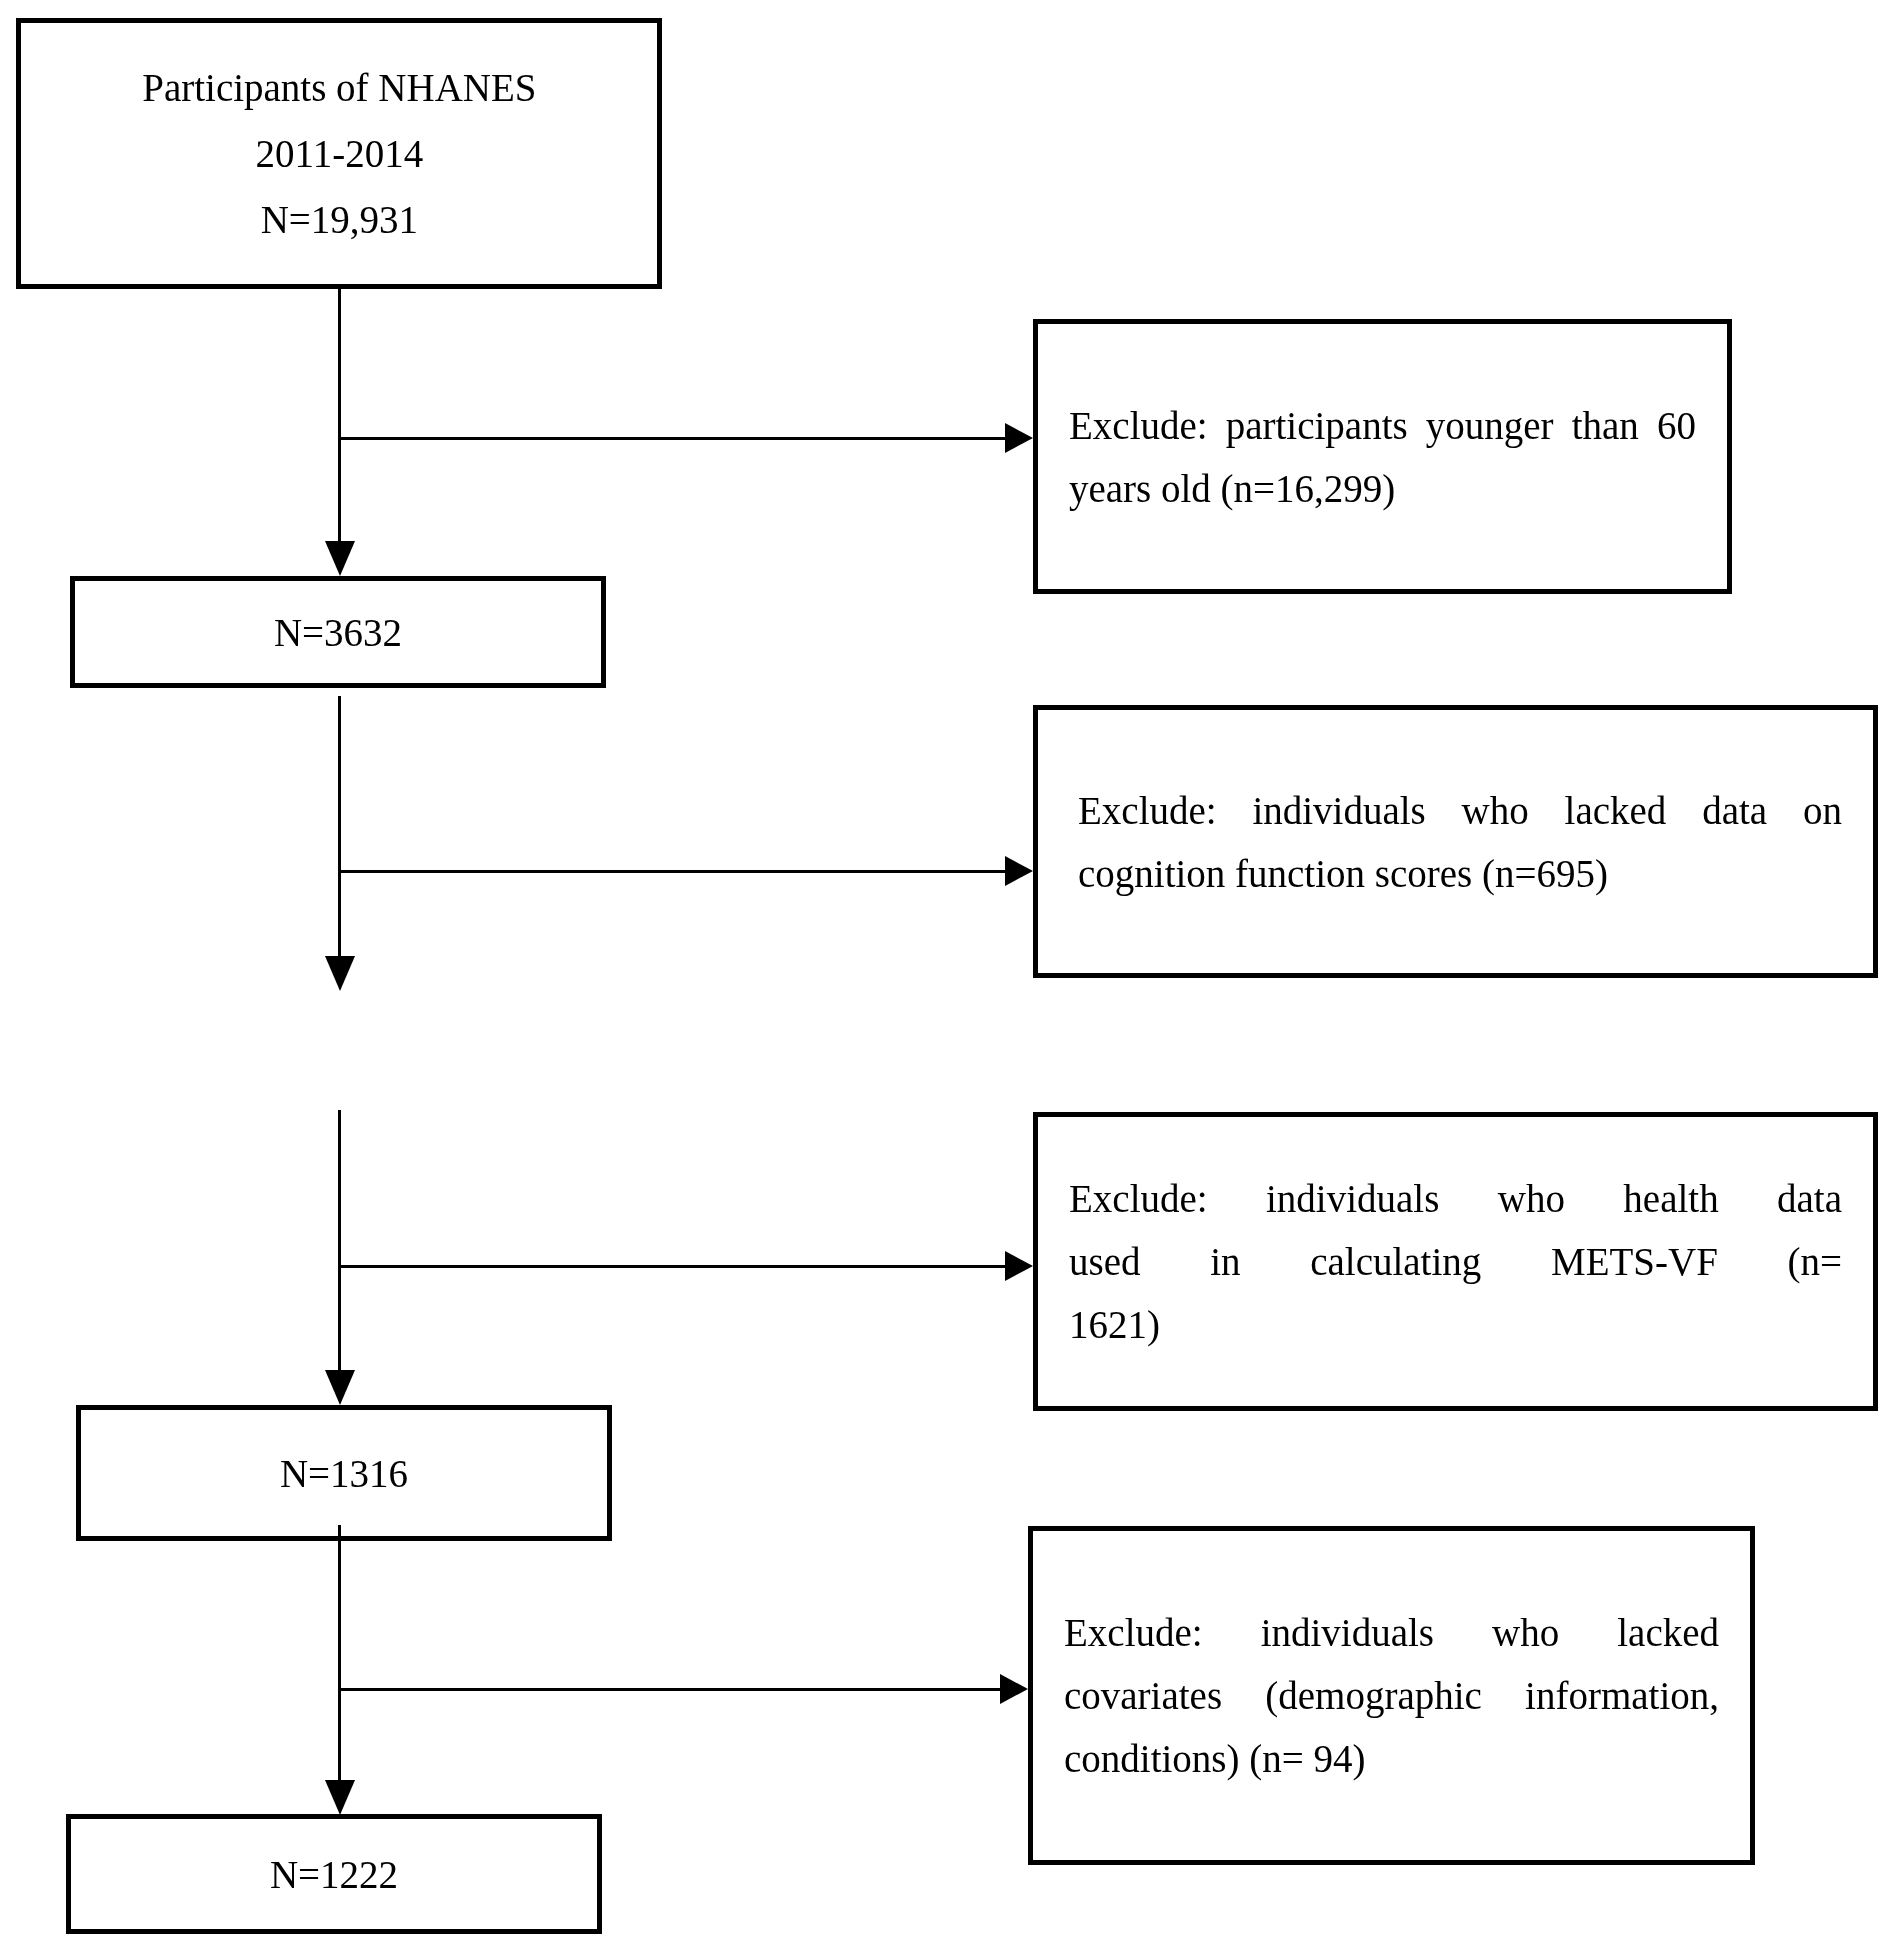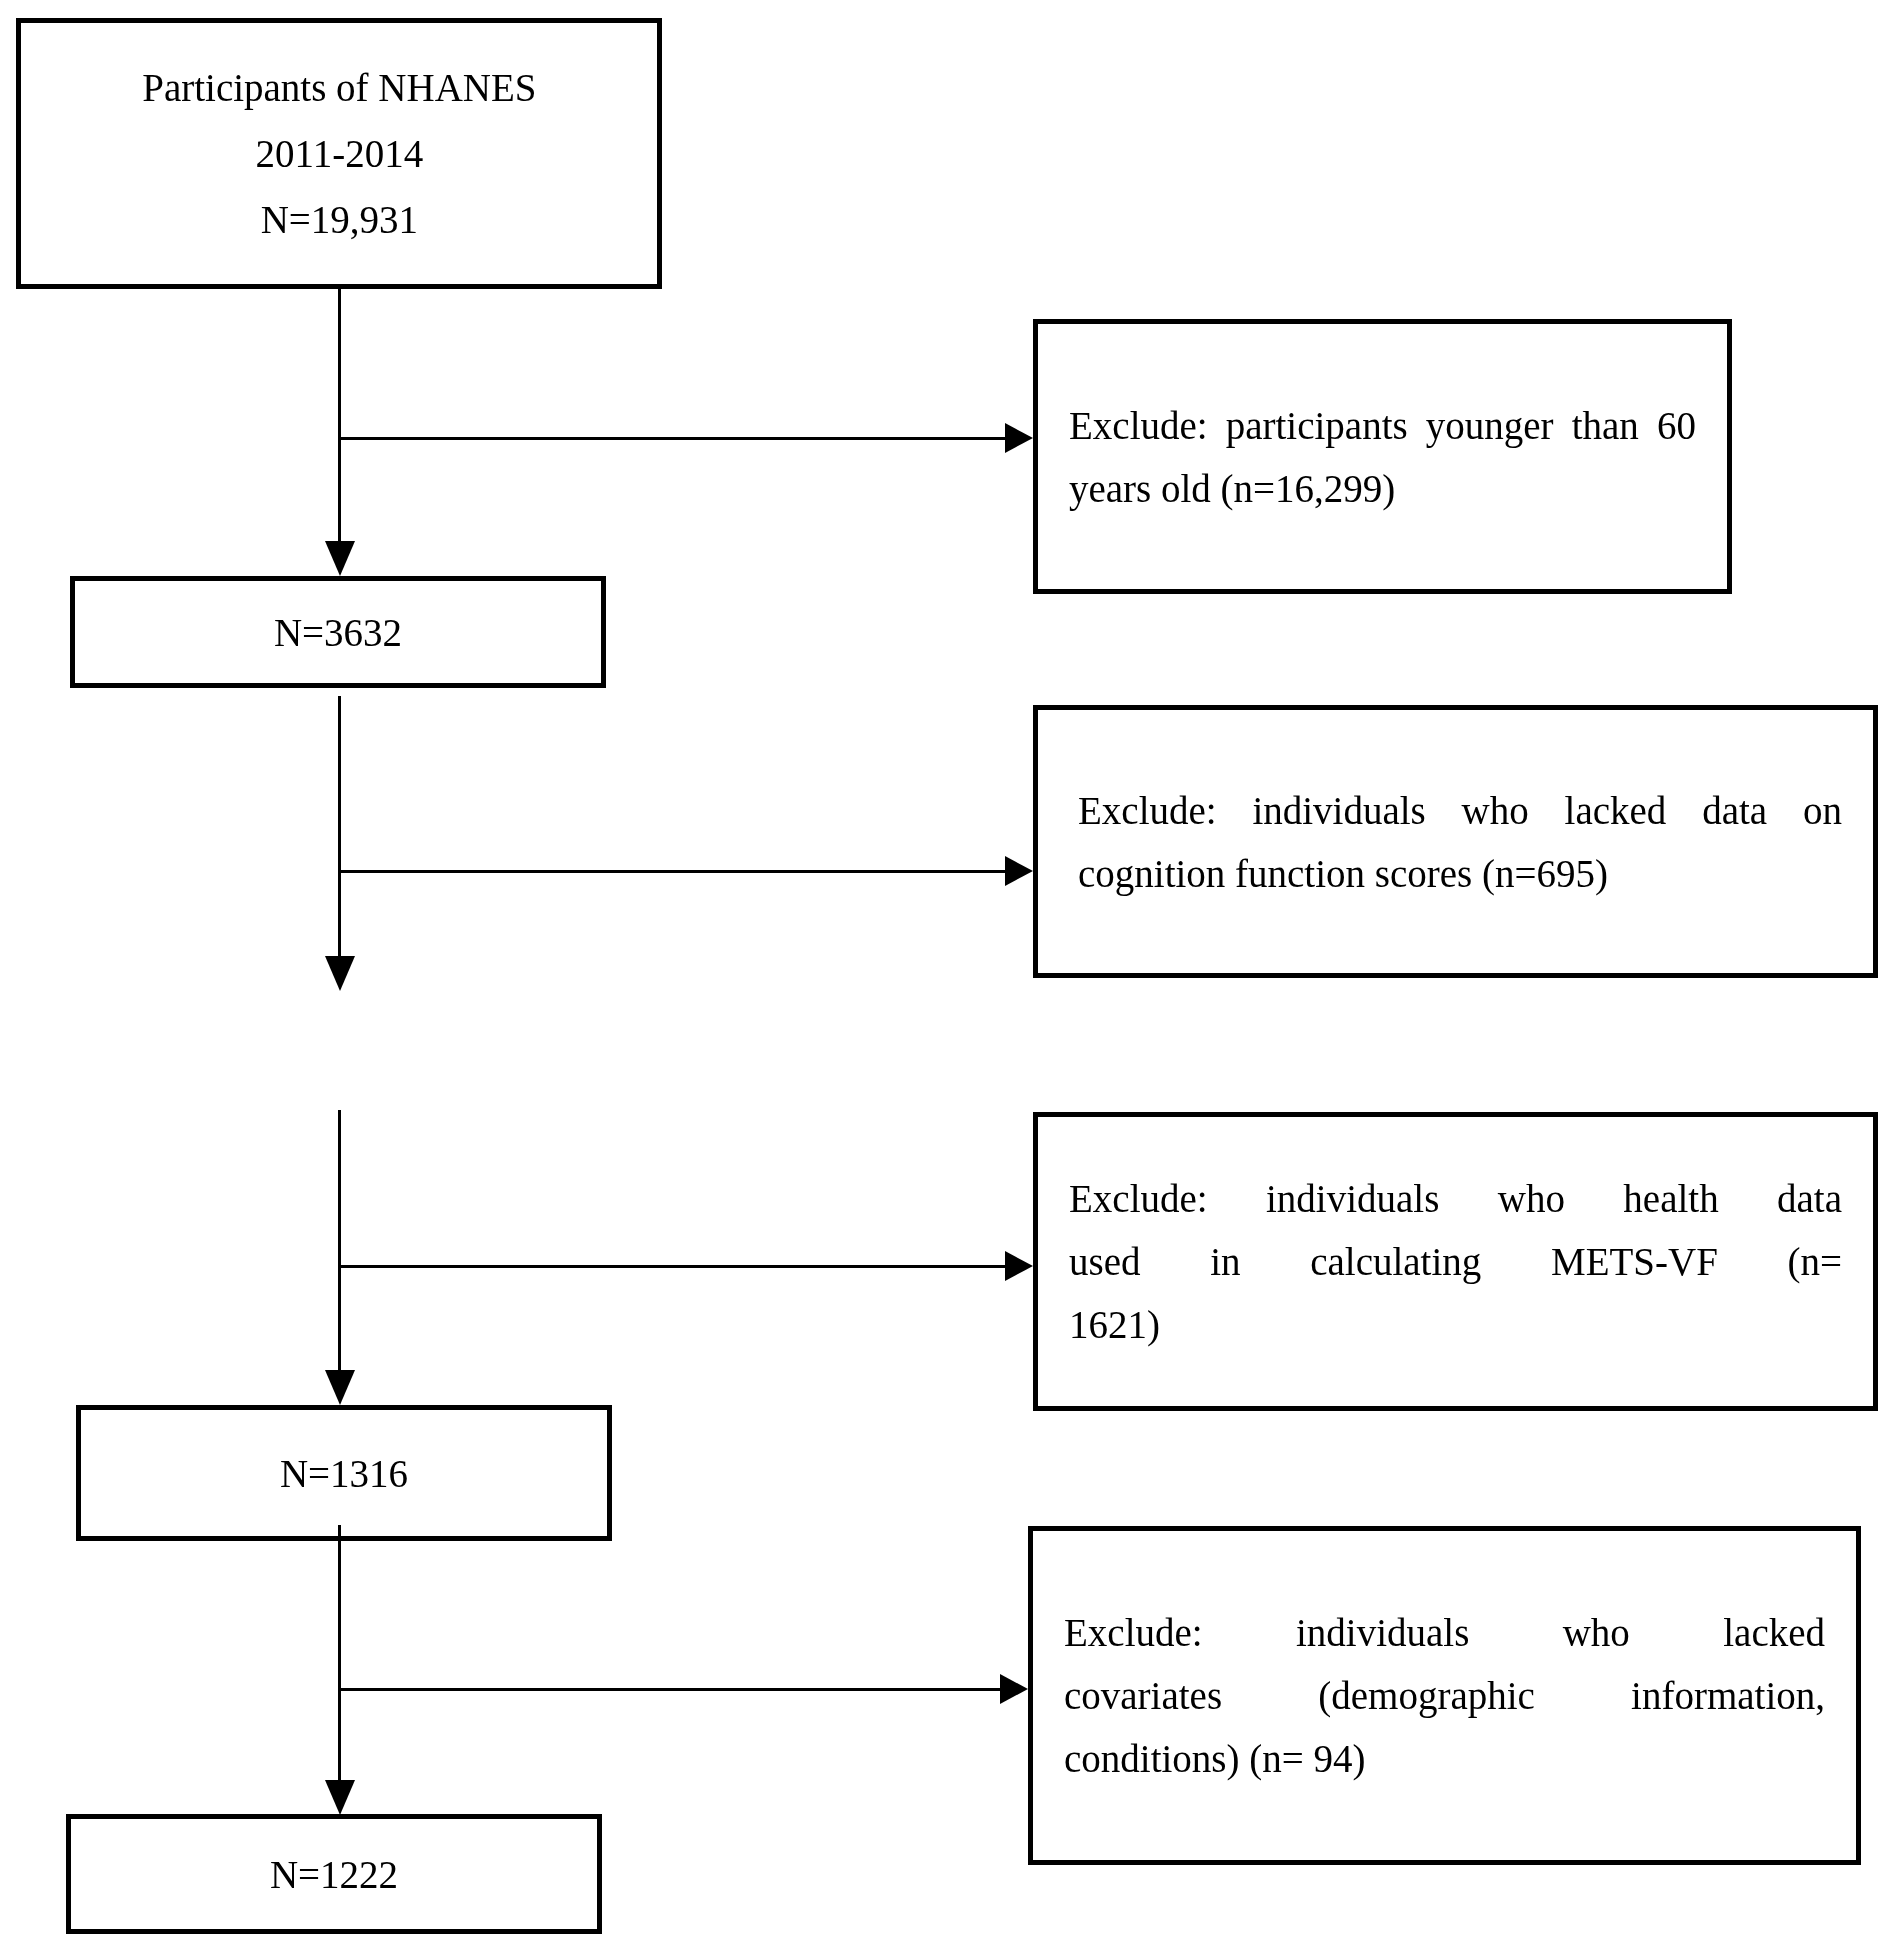--- a/index.html
+++ b/index.html
@@ -76,21 +76,21 @@
     <div class="line jline">Exclude: individuals who lacked data on</div>
     <div class="line jlast">cognition function scores (n=695)</div>
   </div>
 
   <div class="box excl-box" style="left:1033px; top:1112px; width:845px; height:299px;">
     <div class="line jline">Exclude: individuals who health data</div>
     <div class="line jline">used in calculating METS-VF (n=</div>
     <div class="line jlast">1621)</div>
   </div>
 
-  <div class="box excl-box" style="left:1028px; top:1526px; width:833px; height:339px;">
+  <div class="box excl-box" style="left:1028px; top:1526px; width:727px; height:339px;">
     <div class="line jline">Exclude: individuals who lacked</div>
     <div class="line jline">covariates (demographic information,</div>
     <div class="line jlast">conditions) (n= 94)</div>
   </div>
 
   <div class="vline" style="left:338px; top:289px;  height:255px;"></div>
   <div class="arrow-down" style="left:325px; top:541px;"></div>
 
   <div class="vline" style="left:338px; top:696px;  height:262px;"></div>
   <div class="arrow-down" style="left:325px; top:956px;"></div>

